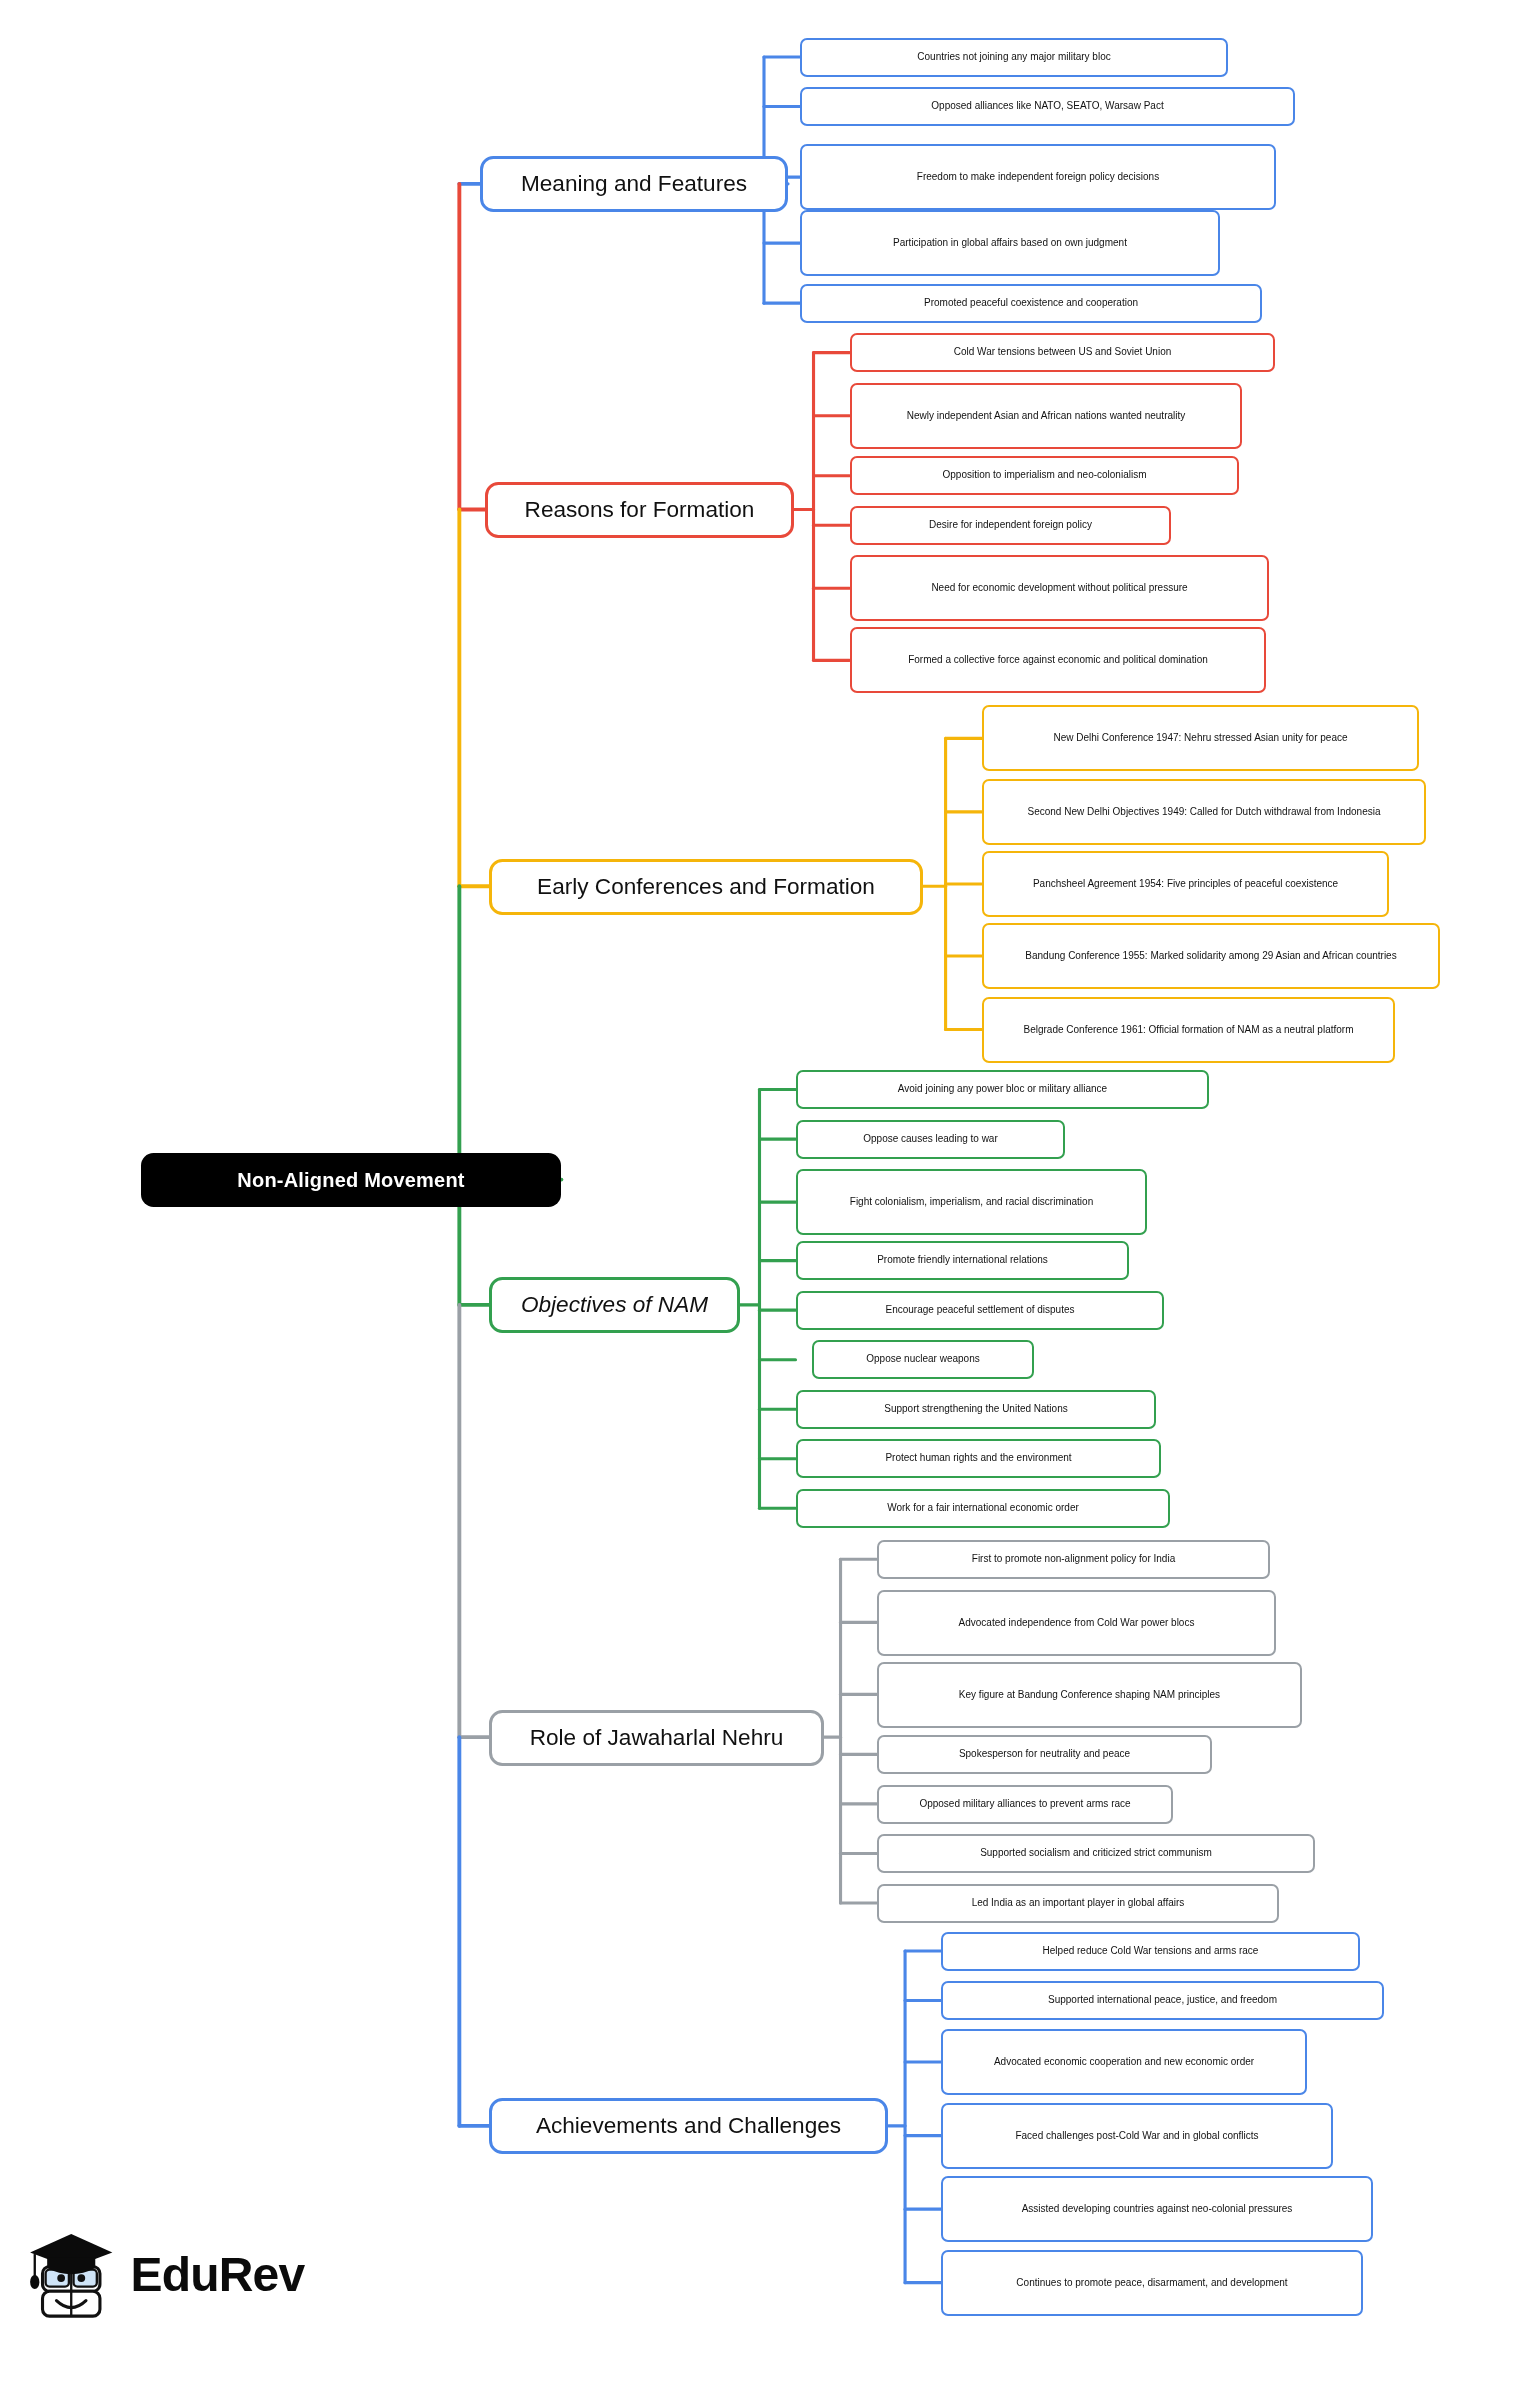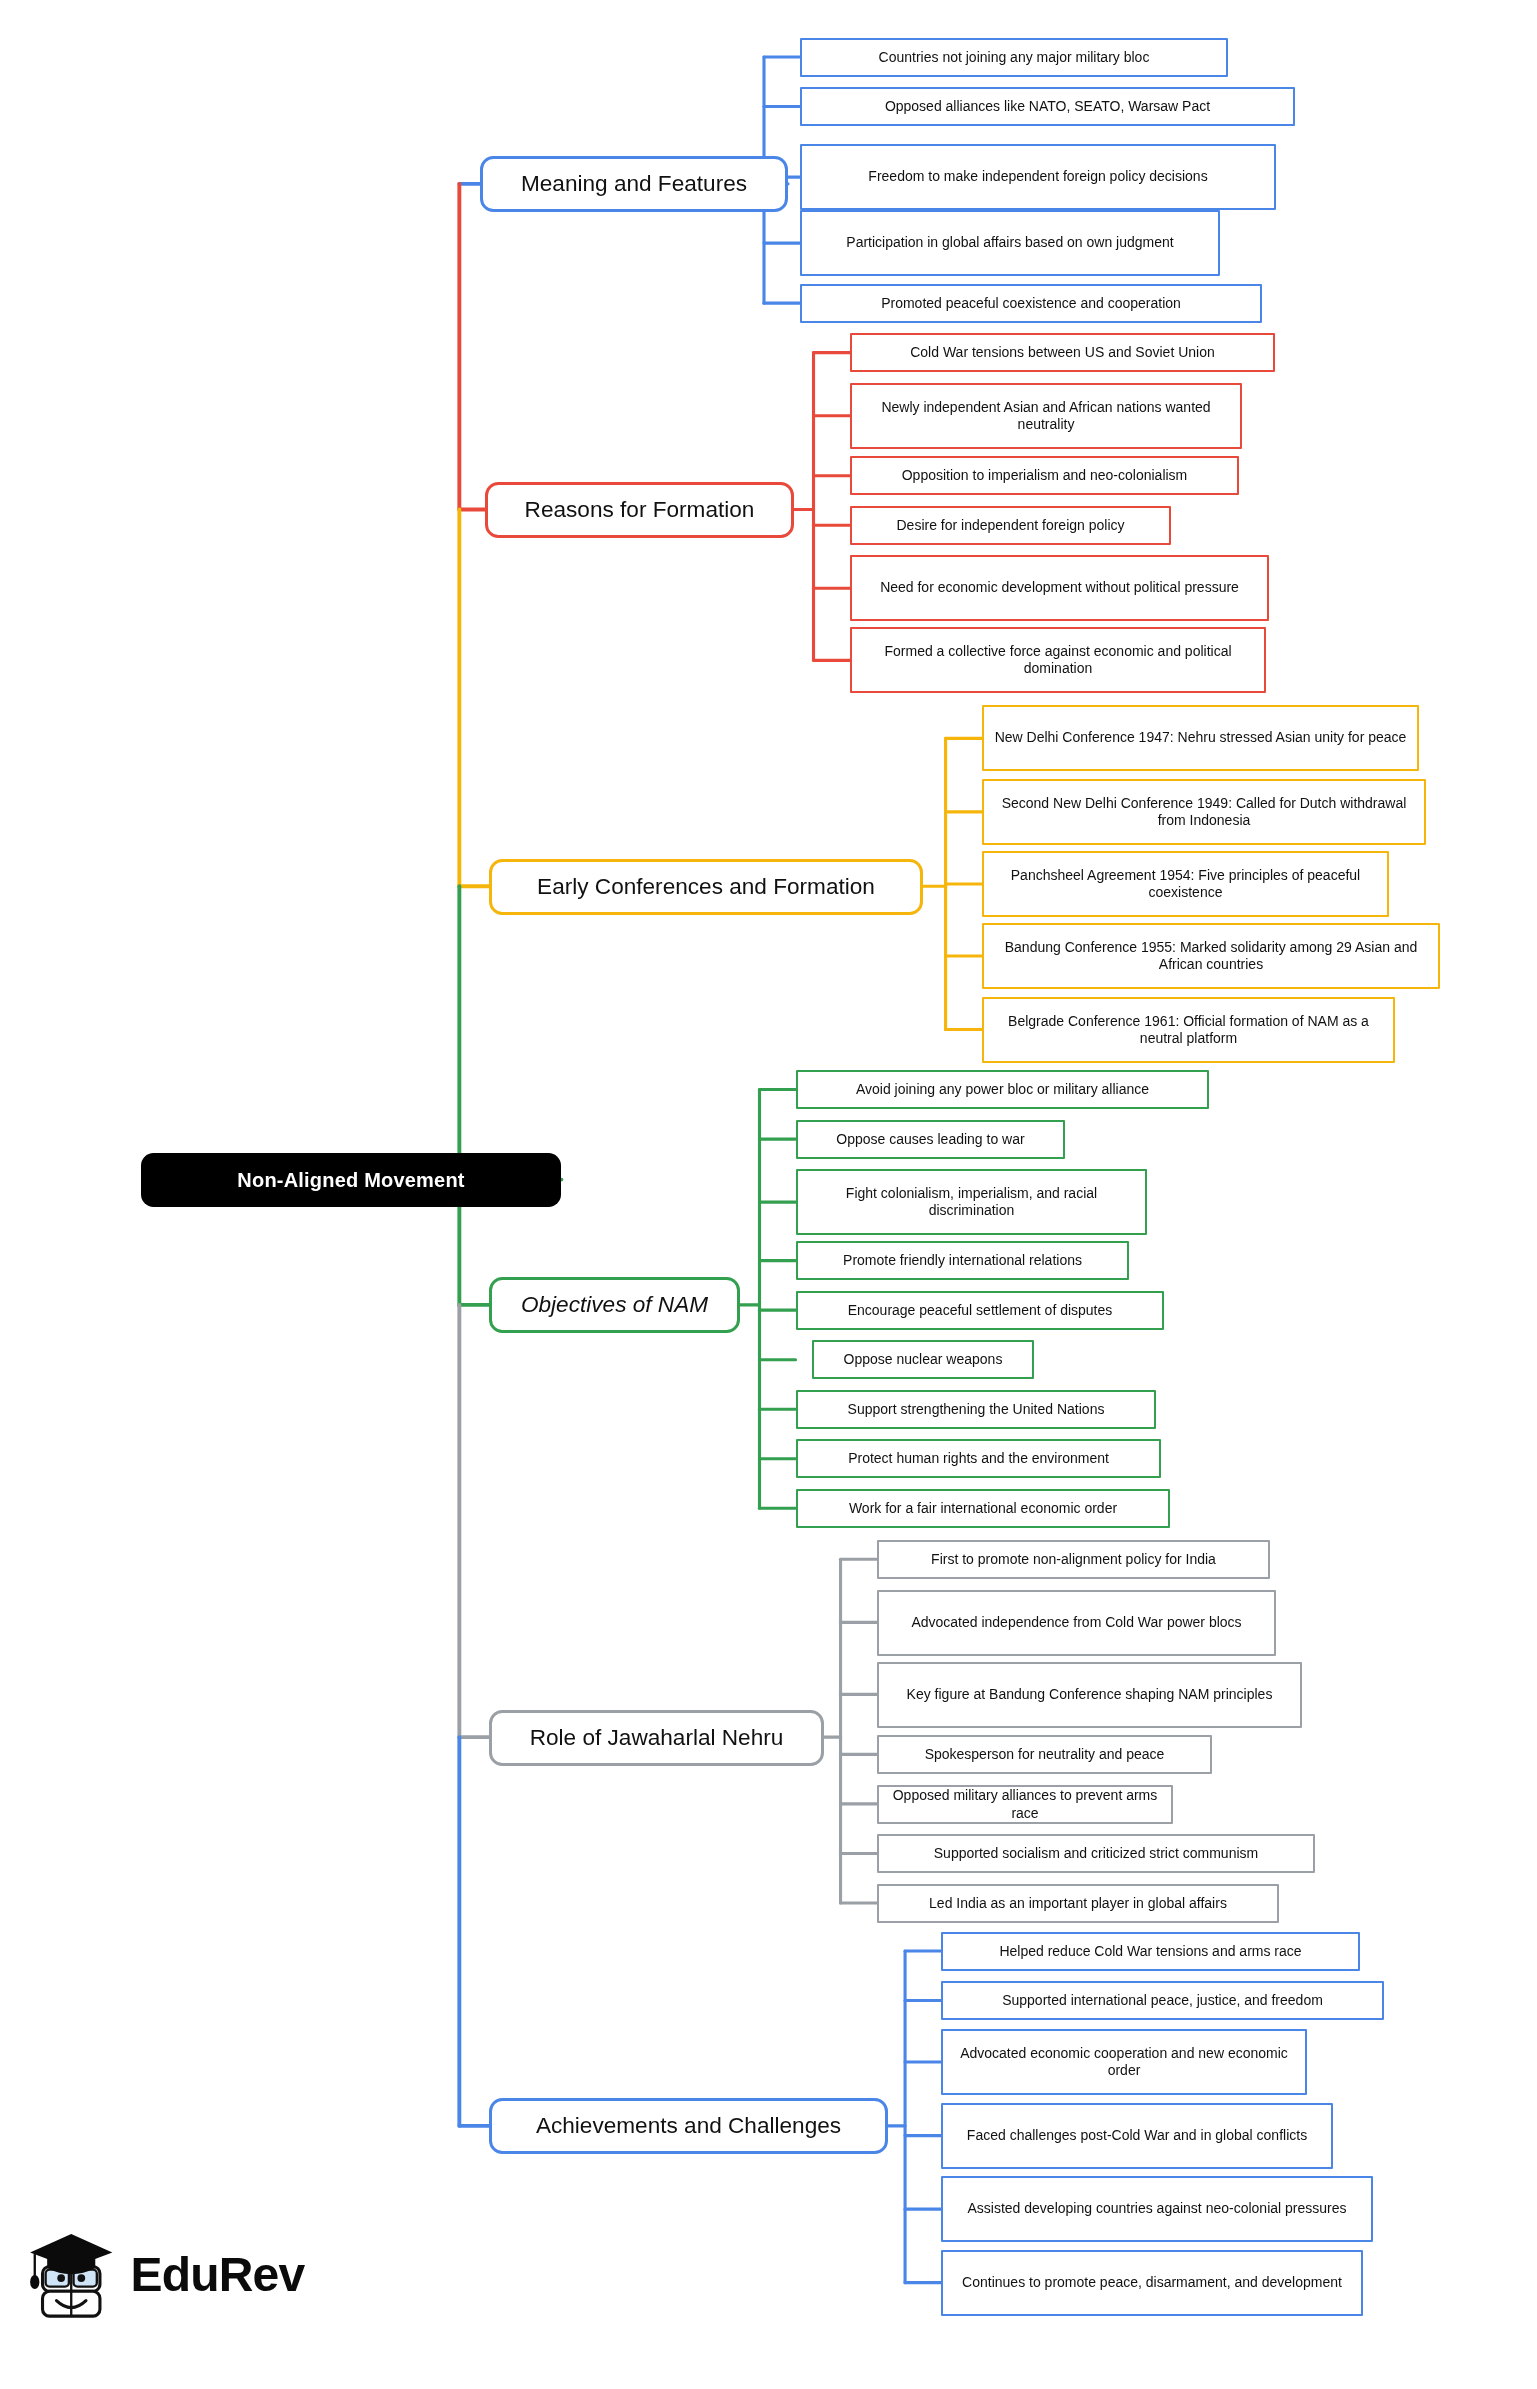--- a/index.html
+++ b/index.html
@@ -40,22 +40,22 @@
   
   .node.branch{
     border-width:3.1px;
     font-size:22.6px;
     border-radius:13.3px;
   }
 
   
   .node.leaf{
     border-width:2.3px;
-    font-size:14px;
-    border-radius:1px;
+    font-size:10px;
+    border-radius:7px;
   }
 
   .c-blue{border-color:#4a86e8;}
   .c-red{border-color:#e8493a;}
   .c-orange{border-color:#f5b50a;}
   .c-green{border-color:#33a04f;}
   .c-gray{border-color:#9aa0a6;}
 
   
   #logo{
@@ -147,21 +147,21 @@
       <div class="node leaf c-blue" style="left: 800px; top: 284px; width: 462px; height: 39px;">Promoted peaceful coexistence and cooperation</div>
       <div class="node branch c-red" style="left: 485px; top: 482px; width: 309px; height: 56px;">Reasons for Formation</div>
       <div class="node leaf c-red" style="left: 850px; top: 333px; width: 425px; height: 39px;">Cold War tensions between US and Soviet Union</div>
       <div class="node leaf c-red" style="left: 850px; top: 383px; width: 392px; height: 66px;">Newly independent Asian and African nations wanted neutrality</div>
       <div class="node leaf c-red" style="left: 850px; top: 456px; width: 389px; height: 39px;">Opposition to imperialism and neo-colonialism</div>
       <div class="node leaf c-red" style="left: 850px; top: 506px; width: 321px; height: 39px;">Desire for independent foreign policy</div>
       <div class="node leaf c-red" style="left: 850px; top: 555px; width: 419px; height: 66px;">Need for economic development without political pressure</div>
       <div class="node leaf c-red" style="left: 850px; top: 627px; width: 416px; height: 66px;">Formed a collective force against economic and political domination</div>
       <div class="node branch c-orange" style="left: 489px; top: 859px; width: 434px; height: 56px;">Early Conferences and Formation</div>
       <div class="node leaf c-orange" style="left: 982px; top: 705px; width: 437px; height: 66px;">New Delhi Conference 1947: Nehru stressed Asian unity for peace</div>
-      <div class="node leaf c-orange" style="left: 982px; top: 779px; width: 444px; height: 66px;">Second New Delhi Conference 1949: Called for Dutch withdrawal from Indonesia</div>
+      <div class="node leaf c-orange" style="left: 982px; top: 779px; width: 444px; height: 66px;">Second New Delhi Objectives 1949: Called for Dutch withdrawal from Indonesia</div>
       <div class="node leaf c-orange" style="left: 982px; top: 851px; width: 407px; height: 66px;">Panchsheel Agreement 1954: Five principles of peaceful coexistence</div>
       <div class="node leaf c-orange" style="left: 982px; top: 923px; width: 458px; height: 66px;">Bandung Conference 1955: Marked solidarity among 29 Asian and African countries</div>
       <div class="node leaf c-orange" style="left: 982px; top: 997px; width: 413px; height: 66px;">Belgrade Conference 1961: Official formation of NAM as a neutral platform</div>
       <div class="node branch c-green" style="left: 489px; top: 1277px; width: 251px; height: 56px; font-style: italic;">Objectives of NAM</div>
       <div class="node leaf c-green" style="left: 796px; top: 1070px; width: 413px; height: 39px;">Avoid joining any power bloc or military alliance</div>
       <div class="node leaf c-green" style="left: 796px; top: 1120px; width: 269px; height: 39px;">Oppose causes leading to war</div>
       <div class="node leaf c-green" style="left: 796px; top: 1169px; width: 351px; height: 66px;">Fight colonialism, imperialism, and racial discrimination</div>
       <div class="node leaf c-green" style="left: 796px; top: 1241px; width: 333px; height: 39px;">Promote friendly international relations</div>
       <div class="node leaf c-green" style="left: 796px; top: 1291px; width: 368px; height: 39px;">Encourage peaceful settlement of disputes</div>
       <div class="node leaf c-green" style="left: 796px; top: 1340px; width: 222px; height: 39px; margin-left: 16px;">Oppose nuclear weapons</div>

